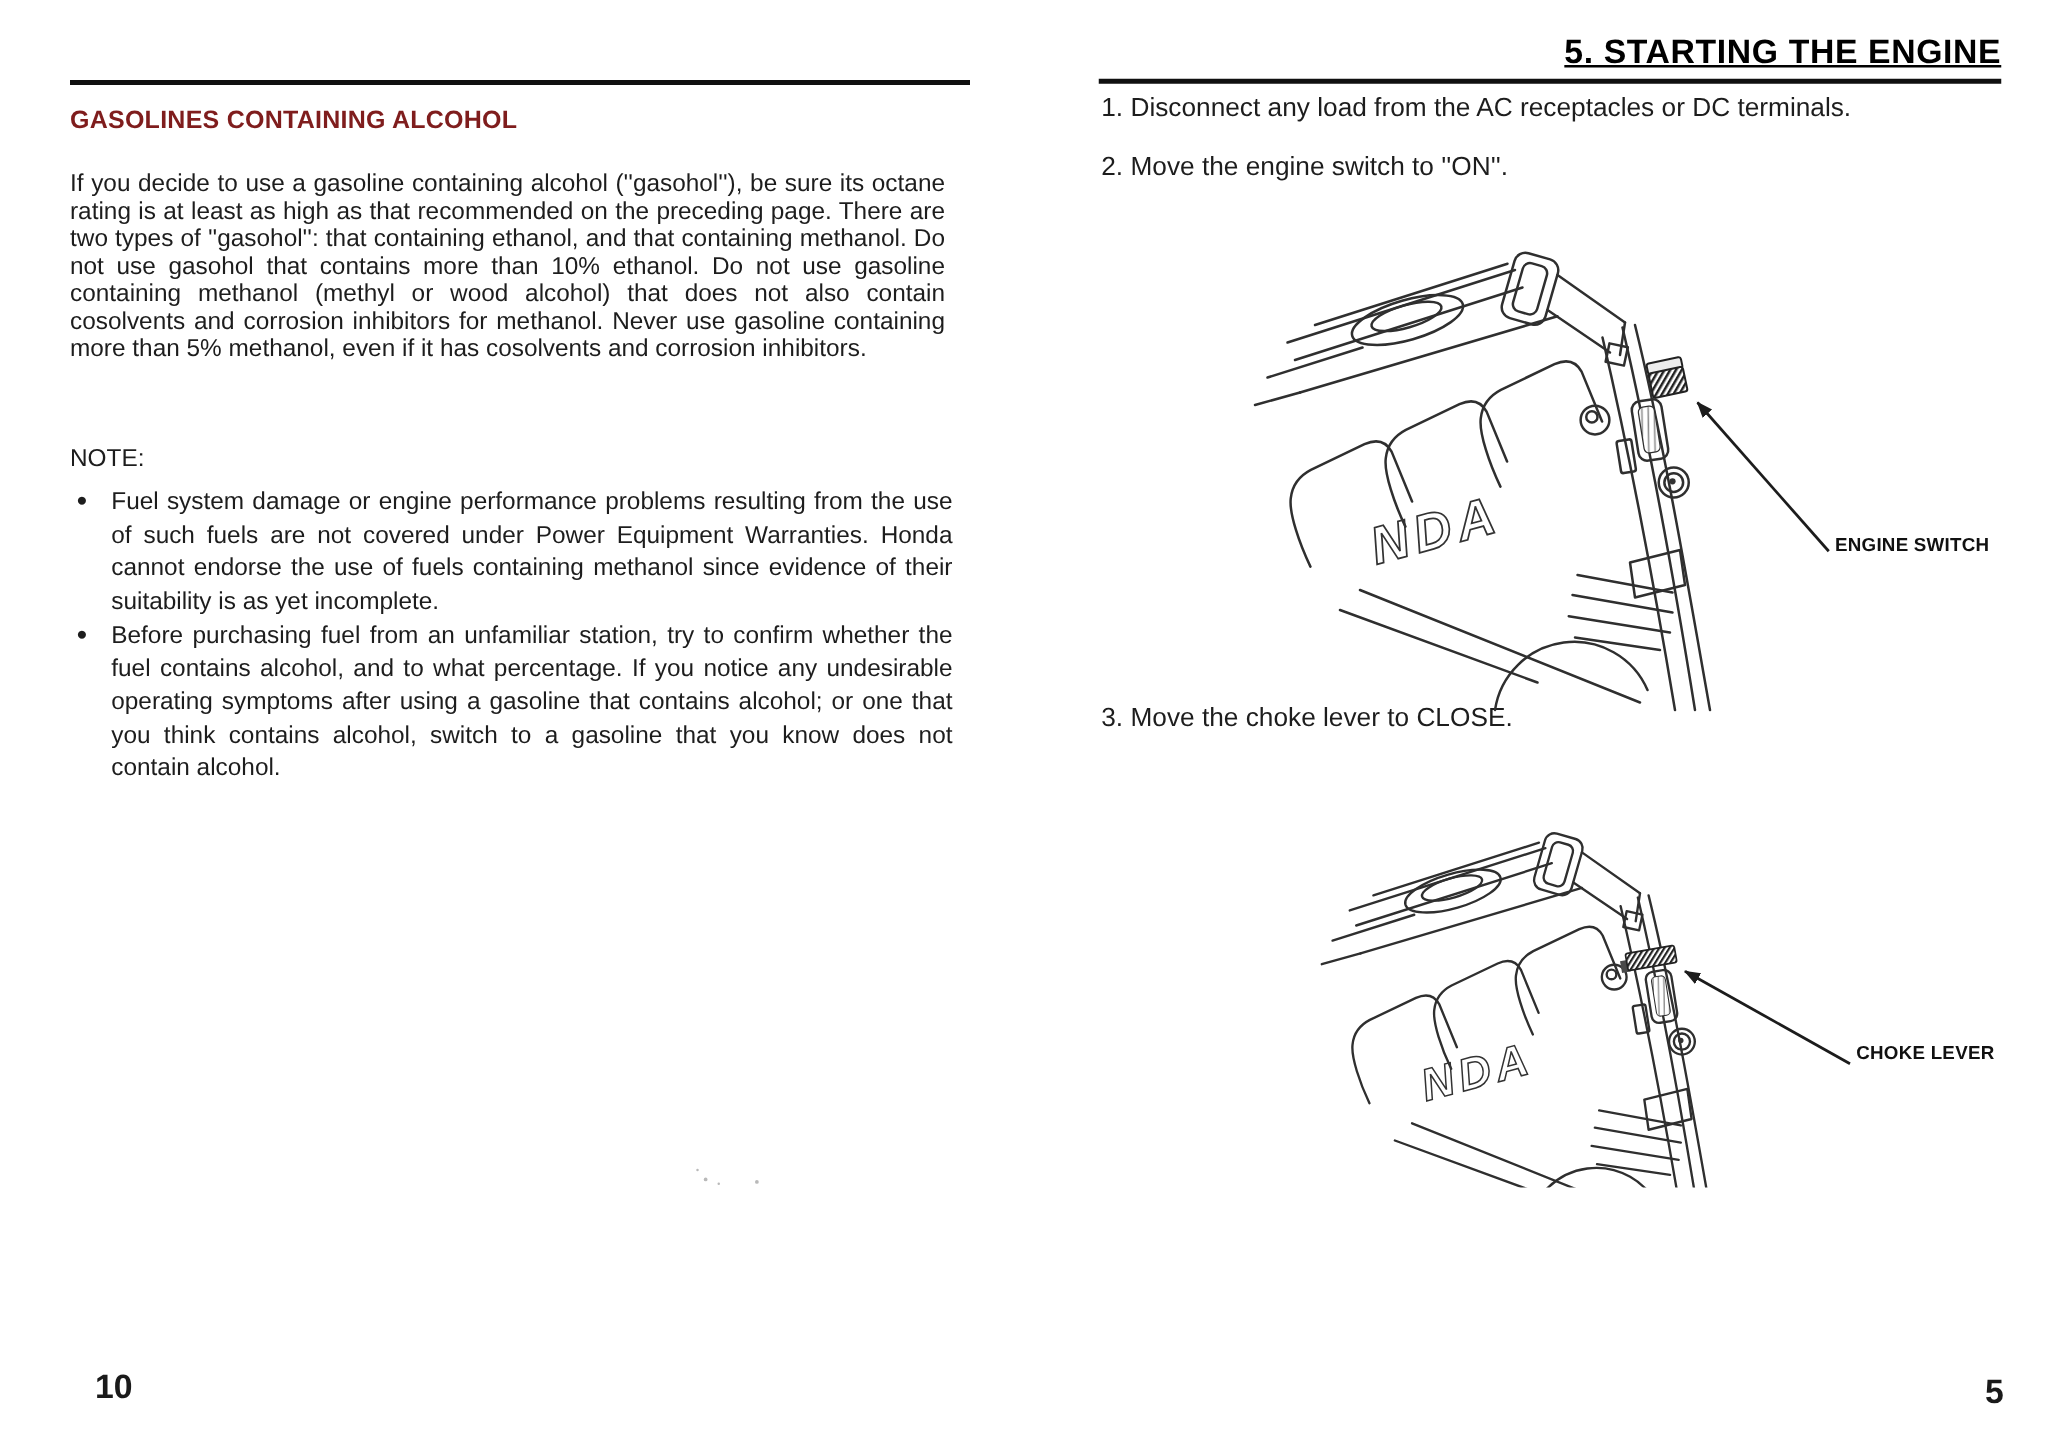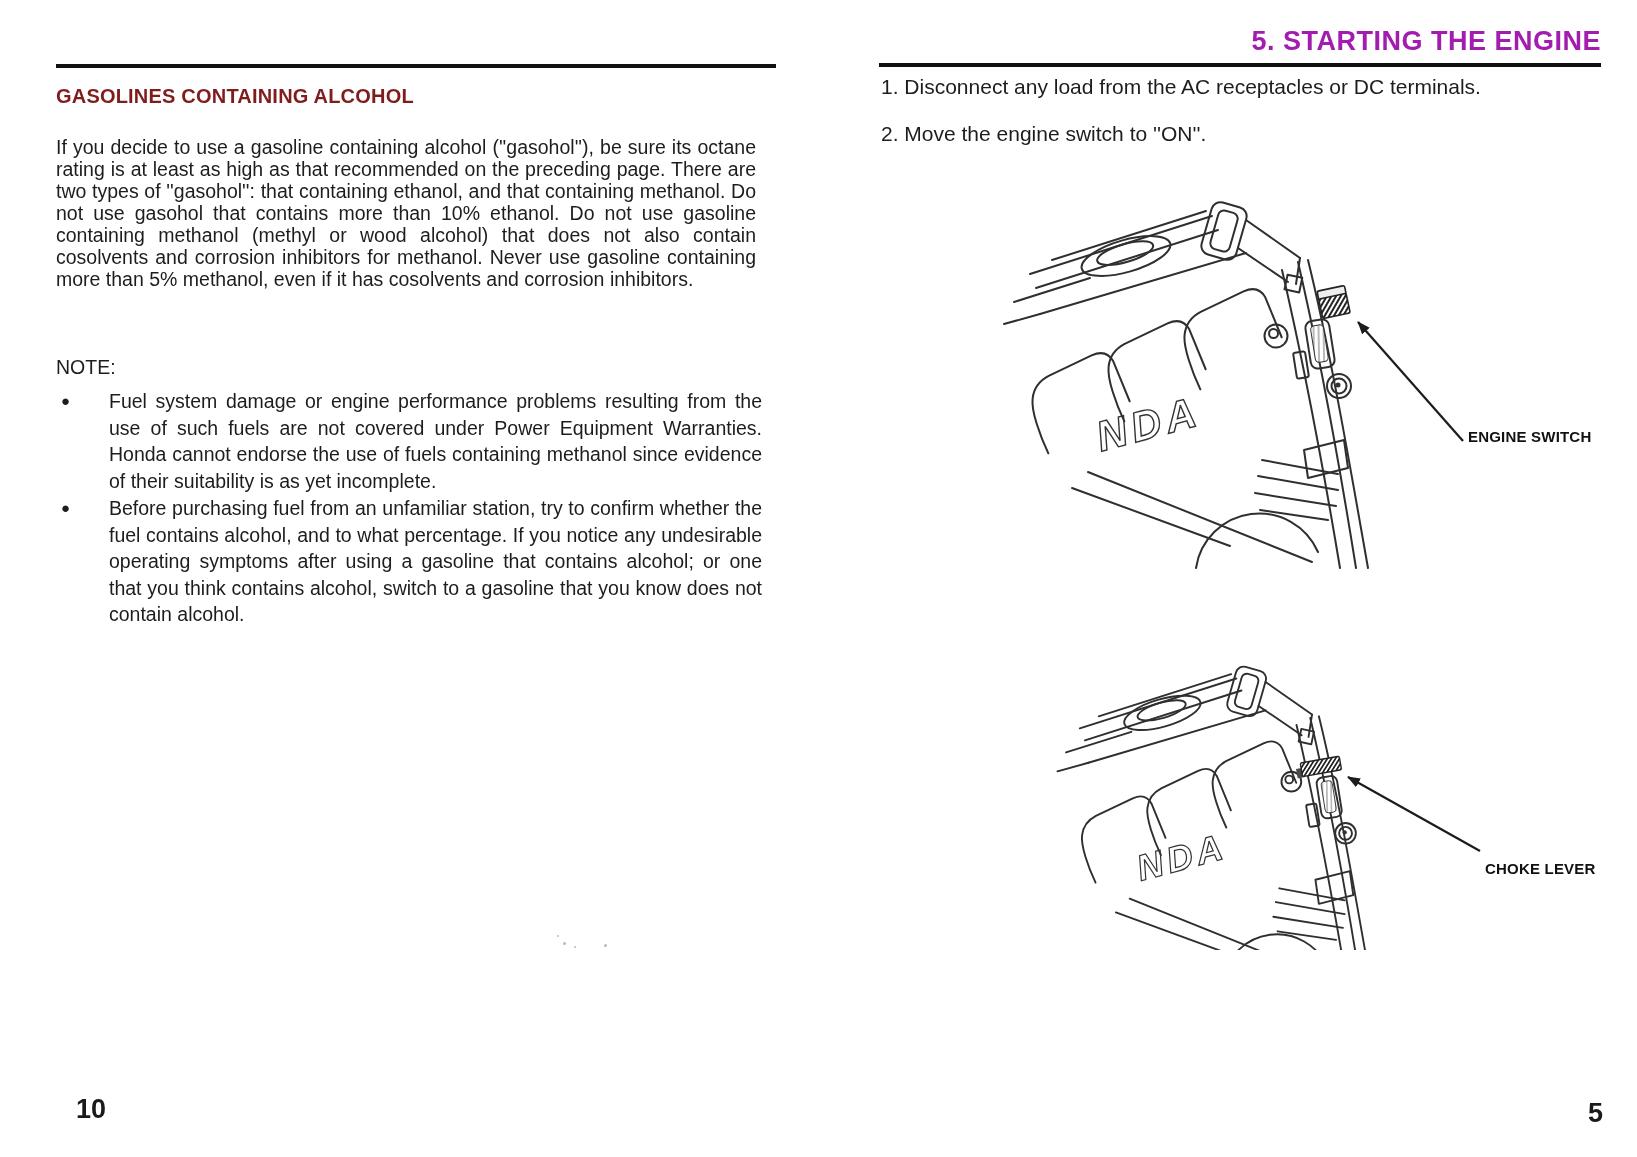--- a/index.html
+++ b/index.html
@@ -5,49 +5,49 @@
   html,body{margin:0;padding:0;background:#e8e8e8;}
   .sheet{
     position:relative;width:1637px;height:1157px;background:#ffffff;
     font-family:"Liberation Sans",sans-serif;color:#1d1d1d;overflow:hidden;
   }
   .rule{position:absolute;background:#101010;height:4px;}
   .rule-left{left:56px;top:64px;width:720px;}
   .rule-right{left:879px;top:63px;width:722px;}
   .section-header{
     position:absolute;top:26px;left:879px;width:722px;text-align:right;
-    font-size:27px;font-weight:bold;color:#a21caf;letter-spacing:0.5px;
+    font-size:27px;font-weight:bold;color:#000000;letter-spacing:0.5px;text-decoration:underline;
   }
   .heading{
     position:absolute;left:56px;top:85px;font-size:20px;font-weight:bold;
     color:#7f1d1d;letter-spacing:0.2px;
   }
   .body-par{
     position:absolute;left:56px;top:136px;width:700px;font-size:19.5px;
     line-height:22px;text-align:justify;
   }
   .note-label{position:absolute;left:56px;top:356px;font-size:19.5px;}
   .notes{position:absolute;left:56px;top:388px;width:706px;font-size:19.5px;line-height:26.5px;}
   .note-item{display:flex;margin:0 0 1px 0;}
   .note-dot{flex:none;width:28px;padding-left:5px;font-size:15px;line-height:26.5px;}
-  .note-text{flex:1;text-align:justify;margin-left:20px;}
+  .note-text{flex:1;text-align:justify;}
   .step{position:absolute;left:881px;font-size:21px;line-height:29px;width:700px;}
   .step1{top:72px;}
   .step2{top:119px;}
   .step3{top:560px;}
   .fig{position:absolute;}
   .fig1{left:1000px;top:198px;width:620px;height:372px;}
   .fig2{left:1030px;top:645px;width:600px;height:305px;}
   .fig svg{position:absolute;left:0;top:0;}
   .fig-label{
     position:absolute;font-size:15px;font-weight:bold;color:#111;
     letter-spacing:0.2px;white-space:nowrap;
   }
   .label1{left:468px;top:230px;}
-  .label2{left:455px;top:215px;}
+  .label2{left:455px;top:189px;}
   .pagenum{position:absolute;font-size:27px;font-weight:bold;color:#1a1a1a;margin-left:28px;}
   .pn-left{left:48px;top:1094px;}
   .pn-right{left:1560px;top:1098px;}
   .speck{position:absolute;background:#b9b9b9;border-radius:50%;}
 </style>
 </head>
 <body>
 
 <div class="sheet">
 
@@ -66,20 +66,21 @@
       <span class="note-text">Fuel system damage or engine performance problems resulting from the use of such fuels are not covered under Power Equipment Warranties. Honda cannot endorse the use of fuels containing methanol since evidence of their suitability is as yet incomplete.</span>
     </div>
     <div class="note-item">
       <span class="note-dot">●</span>
       <span class="note-text">Before purchasing fuel from an unfamiliar station, try to confirm whether the fuel contains alcohol, and to what percentage. If you notice any undesirable operating symptoms after using a gasoline that contains alcohol; or one that you think contains alcohol, switch to a gasoline that you know does not contain alcohol.</span>
     </div>
   </div>
 
   <div class="step step1">1. Disconnect any load from the AC receptacles or DC terminals.</div>
   <div class="step step2">2. Move the engine switch to ''ON''.</div>
+  <div class="step step3">3. Move the choke lever to CLOSE.</div>
 
   <div class="fig fig1">
     <svg width="620" height="372" viewBox="0 0 620 372">
       <defs>
         <pattern id="hatchDark1" width="4" height="4" patternUnits="userSpaceOnUse" patternTransform="rotate(42)">
           <rect width="4" height="4" fill="#fff"></rect>
             <line x1="1" y1="0" x2="1" y2="4" stroke="#222" stroke-width="2"></line>
         </pattern>
         <pattern id="hatchLight1" width="5" height="5" patternUnits="userSpaceOnUse" patternTransform="rotate(8)">
           <rect width="5" height="5" fill="#fff"></rect>

